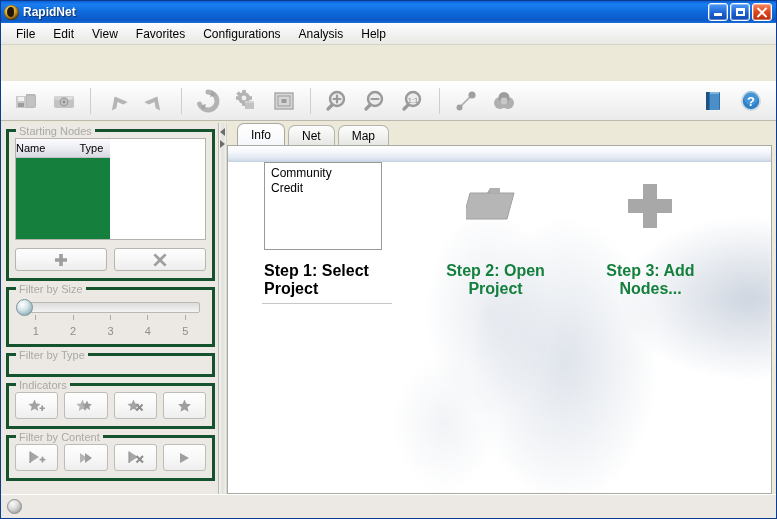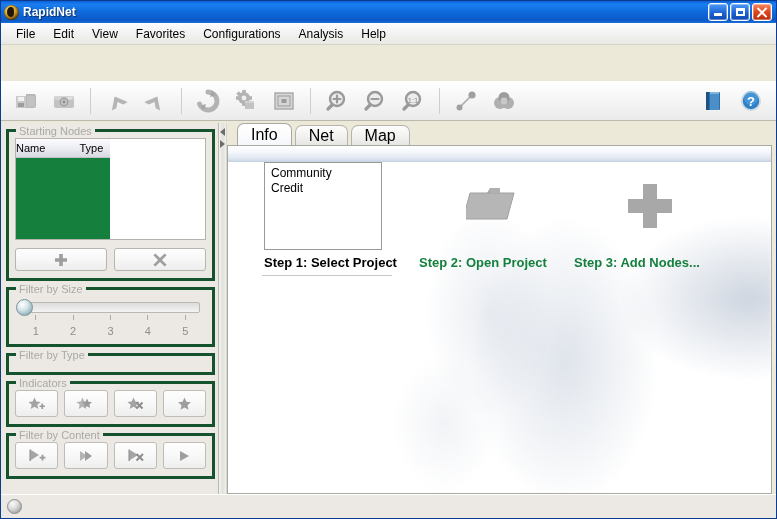--- a/index.html
+++ b/index.html
@@ -149,21 +149,21 @@
   .tick-labels{display:flex;}
   .tick-labels span{flex:1;text-align:center;font-size:11px;color:#8e8e8a;}
   
   .icon-btn-row{display:flex;gap:6px;}
   .ibtn{
     flex:1;height:25px;
     background:linear-gradient(to bottom,#fefefe 0%,#f8f8f8 50%,#eeeeee 100%);
     border:1px solid #bdbdb7;border-radius:3px;
     display:flex;align-items:center;justify-content:center;cursor:pointer;
   }
-  .type-group{height:16px;padding-bottom:10px;}
+  .type-group{height:24px;padding-bottom:4px;}
 
   
   .divider{
     width:9px;min-width:9px;
     background:linear-gradient(to right,#f2f2ee,#e2e2dc 55%,#f0f0ec);
     display:flex;flex-direction:column;align-items:center;
     padding-top:5px;box-sizing:border-box;cursor:col-resize;
     border-left:1px solid #b9b9b3;border-right:1px solid #d6d6d0;
   }
   .div-arrow{
@@ -173,21 +173,21 @@
   .div-arrow.dn{border-top:4px solid transparent;border-bottom:4px solid transparent;border-left:5px solid #6d6d6d;}
 
   
   .right{flex:1;display:flex;flex-direction:column;min-width:0;padding-right:2px;}
   .tabstrip{
     height:22px;min-height:22px;display:flex;align-items:flex-end;
     padding-left:10px;box-sizing:border-box;
   }
   .tab{
     height:19px;padding:0 13px;margin-right:3px;
-    display:flex;align-items:center;font-size:16px;color:#000;
+    display:flex;align-items:center;font-size:12px;color:#000;
     border:1px solid #b4b4ae;border-bottom:none;
     border-radius:7px 7px 0 0;cursor:pointer;
     background:linear-gradient(to bottom,#fdfdfd 0%,#f0f0ee 60%,#e6e6e2 100%);
   }
   .tab.active{
     height:21px;
     background:linear-gradient(to bottom,#ffffff 0%,#fbfbfd 55%,#f4f6fa 100%);
     border-color:#a9a9a3;
   }
   .content{
@@ -217,21 +217,21 @@
   .step{width:155px;display:flex;flex-direction:column;align-items:flex-start;}
   .step-visual{
     height:92px;width:122px;display:flex;align-items:center;justify-content:center;
   }
   .proj-list{
     width:118px;height:88px;border:1px solid #9a9a94;background:#fff;
     padding:3px 5px;box-sizing:border-box;overflow:hidden;cursor:pointer;
   }
   .proj-item{font-size:12px;color:#000;line-height:15px;padding:0 1px;cursor:pointer;}
   .step-label{
-    margin-top:3px;font-size:13px;color:#000;font-weight:bold;padding-left:2px;
+    margin-top:10px;font-size:16px;color:#000;font-weight:bold;padding-left:2px;
   }
   .step.disabled .step-label{color:#15803d;font-weight:bold;text-align:center;}
   .step-underline{
     width:130px;height:1px;background:#c8c8c8;margin-top:5px;
   }
   .step-visual.center{justify-content:center;width:155px;}
 
   
   .statusbar{
     height:24px;min-height:24px;

